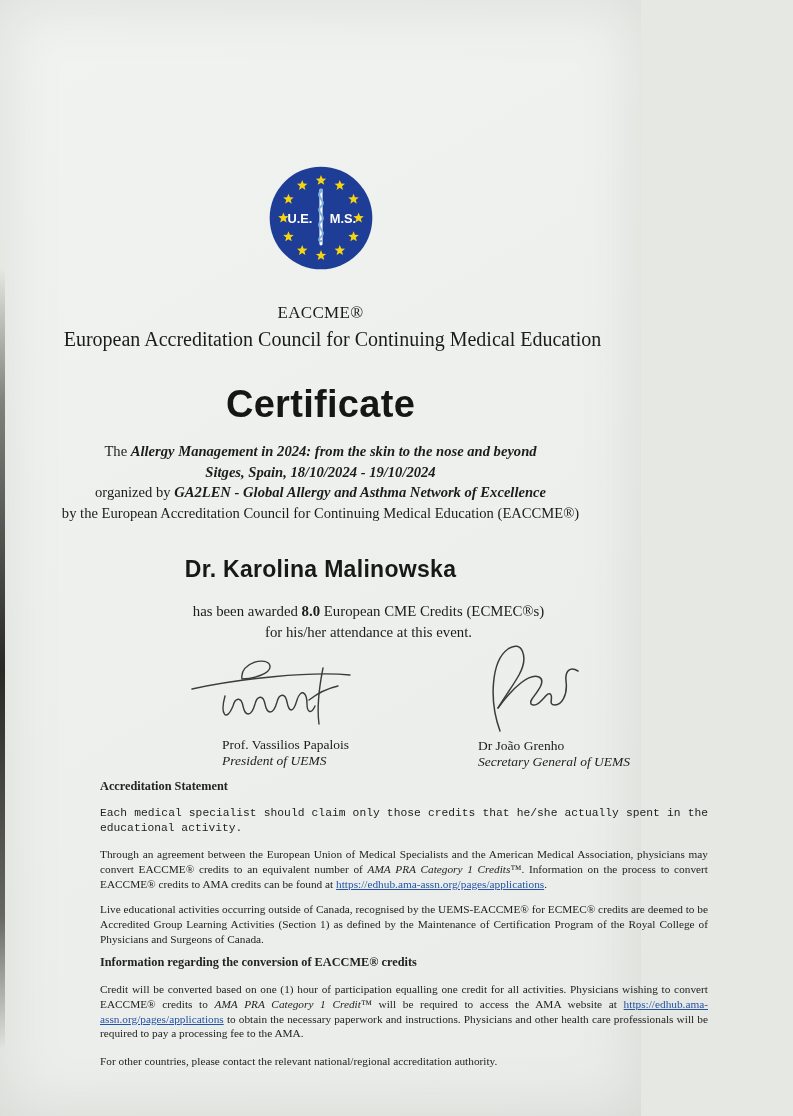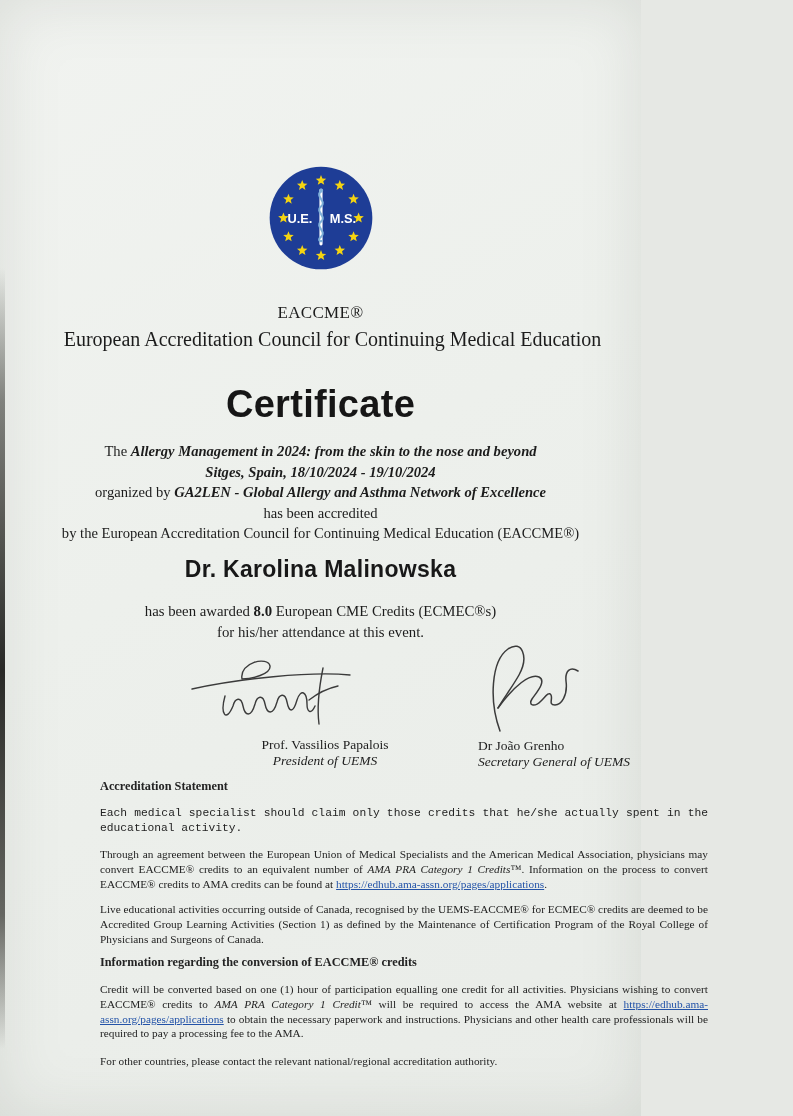--- a/index.html
+++ b/index.html
@@ -33,28 +33,28 @@
     top:383px;font-family:"Liberation Sans",sans-serif;
     font-weight:700;font-size:38px;letter-spacing:0.3px;color:#161616;
   }
   .event-block{top:441px;font-size:14.6px;line-height:20.6px;}
   .bi{font-weight:700;font-style:italic;}
   .b{font-weight:700;}
   .recipient-name{
     top:556px;font-family:"Liberation Sans",sans-serif;
     font-weight:700;font-size:23px;color:#181818;letter-spacing:0.3px;
   }
-  .awarded-block{top:601px;font-size:14.8px;line-height:21px;}
+  .awarded-block{top:601px;font-size:14.8px;line-height:21px;padding-left:48px;}
   .sig-block{position:absolute;text-align:left;}
   .sig-left{top:648px;left:188px;width:240px;}
   .sig-right{top:641px;left:478px;width:250px;}
   .sig-svg{display:block;}
   .sig-name{font-size:13.5px;margin-top:5px;}
   .sig-title{font-size:13.5px;font-style:italic;}
-  .sig-left .sig-name,.sig-left .sig-title{margin-left:34px;text-align:center;}
+  .sig-left .sig-name,.sig-left .sig-title{margin-left:34px;}
   .fineprint{
     position:absolute;top:779px;left:100px;width:608px;
     font-size:11.3px;line-height:1.3;text-align:justify;color:#232323;
   }
   .fineprint p{margin:0 0 11px 0;}
   .fp-heading{font-weight:700;font-size:12.3px;margin:0;}
   .fp-heading2{font-weight:700;font-size:12.3px;margin:0 0 1px 0;}
   .fineprint .p1{margin-bottom:12px;font-family:Liberation Mono, monospace;}
   .fineprint .p3{margin-bottom:9px;}
   .fineprint .p5{margin-bottom:0;margin-top:13px;}
@@ -95,21 +95,20 @@
   </div>
 
   <div class="centered hdr-abbr">EACCME®</div>
   <div class="centered hdr-name">European Accreditation Council for Continuing Medical Education</div>
   <div class="centered cert-title">Certificate</div>
 
   <div class="centered event-block">
     <div><span>The </span><span class="bi">Allergy Management in 2024: from the skin to the nose and beyond</span></div>
     <div class="bi">Sitges, Spain, 18/10/2024 - 19/10/2024</div>
     <div><span>organized by </span><span class="bi">GA2LEN - Global Allergy and Asthma Network of Excellence</span></div>
-    <div>has been accredited</div>
     <div>by the European Accreditation Council for Continuing Medical Education (EACCME®)</div>
   </div>
 
   <div class="centered recipient-name">Dr. Karolina Malinowska</div>
   <div class="centered awarded-block">
     <div><span>has been awarded </span><span class="b">8.0</span><span> European CME Credits (ECMEC®s)</span></div>
     <div>for his/her attendance at this event.</div>
   </div>
 
   <div class="sig-block sig-left">

